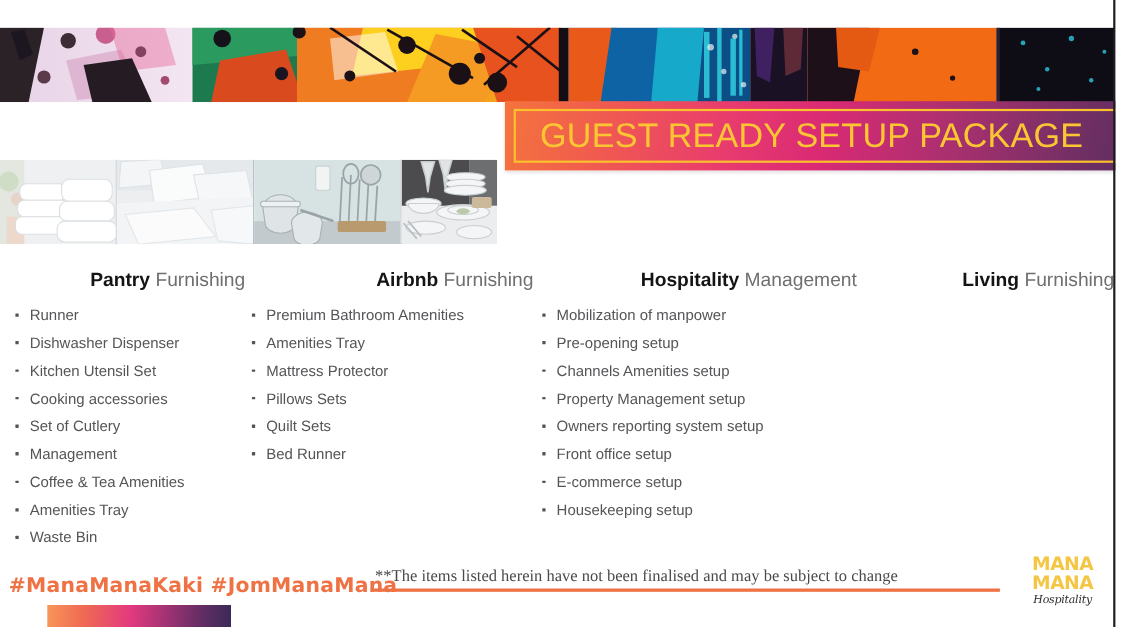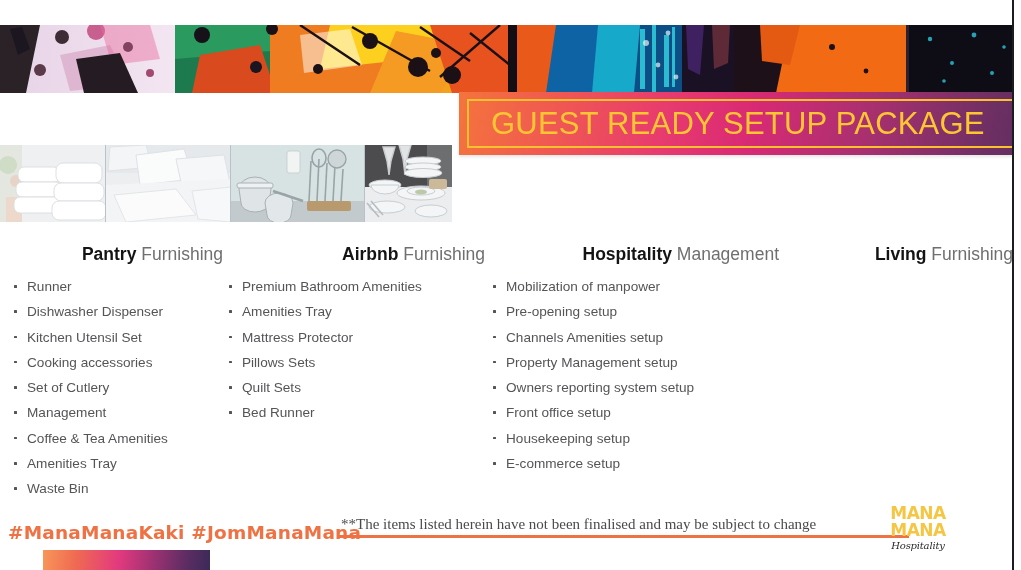--- a/index.html
+++ b/index.html
@@ -138,21 +138,21 @@
     font-size:15px;color:#4a4a4c;white-space:nowrap;
     font-family:"Liberation Serif", serif;
   }
   .orange-rule{
     position:absolute;left:337px;top:535px;width:572px;height:2.5px;
     background:#ef7244;z-index:13;
   }
 
   
   .logo{
-    position:absolute;left:877px;top:505px;width:82px;height:56px;z-index:15;
+    position:absolute;left:925px;top:505px;width:82px;height:56px;z-index:15;
   }
   .logo-line{
     font-family:"DejaVu Sans", sans-serif;
     font-weight:bold;font-size:17px;letter-spacing:-.5px;
     color:#f5c644;line-height:17px;text-align:center;
   }
   .logo-sub{
     font-family:"DejaVu Serif", serif;
     font-style:italic;font-size:10px;color:#2b2b2b;
     text-align:center;margin-top:1px;letter-spacing:-.2px;
@@ -382,22 +382,22 @@
         <b>Hospitality</b>
         <span class="light">Management</span>
       </div>
       <ul class="items">
         <li>Mobilization of manpower</li>
         <li>Pre-opening setup</li>
         <li>Channels Amenities setup</li>
         <li>Property Management setup</li>
         <li>Owners reporting system setup</li>
         <li>Front office setup</li>
+        <li>E-commerce setup</li>
         <li>Housekeeping setup</li>
-        <li>E-commerce setup</li>
       </ul>
     </div>
 
     <div class="col c4">
       <div class="col-head">
         <b>Living</b>
         <span class="light">Furnishing</span>
       </div>
     </div>
 

